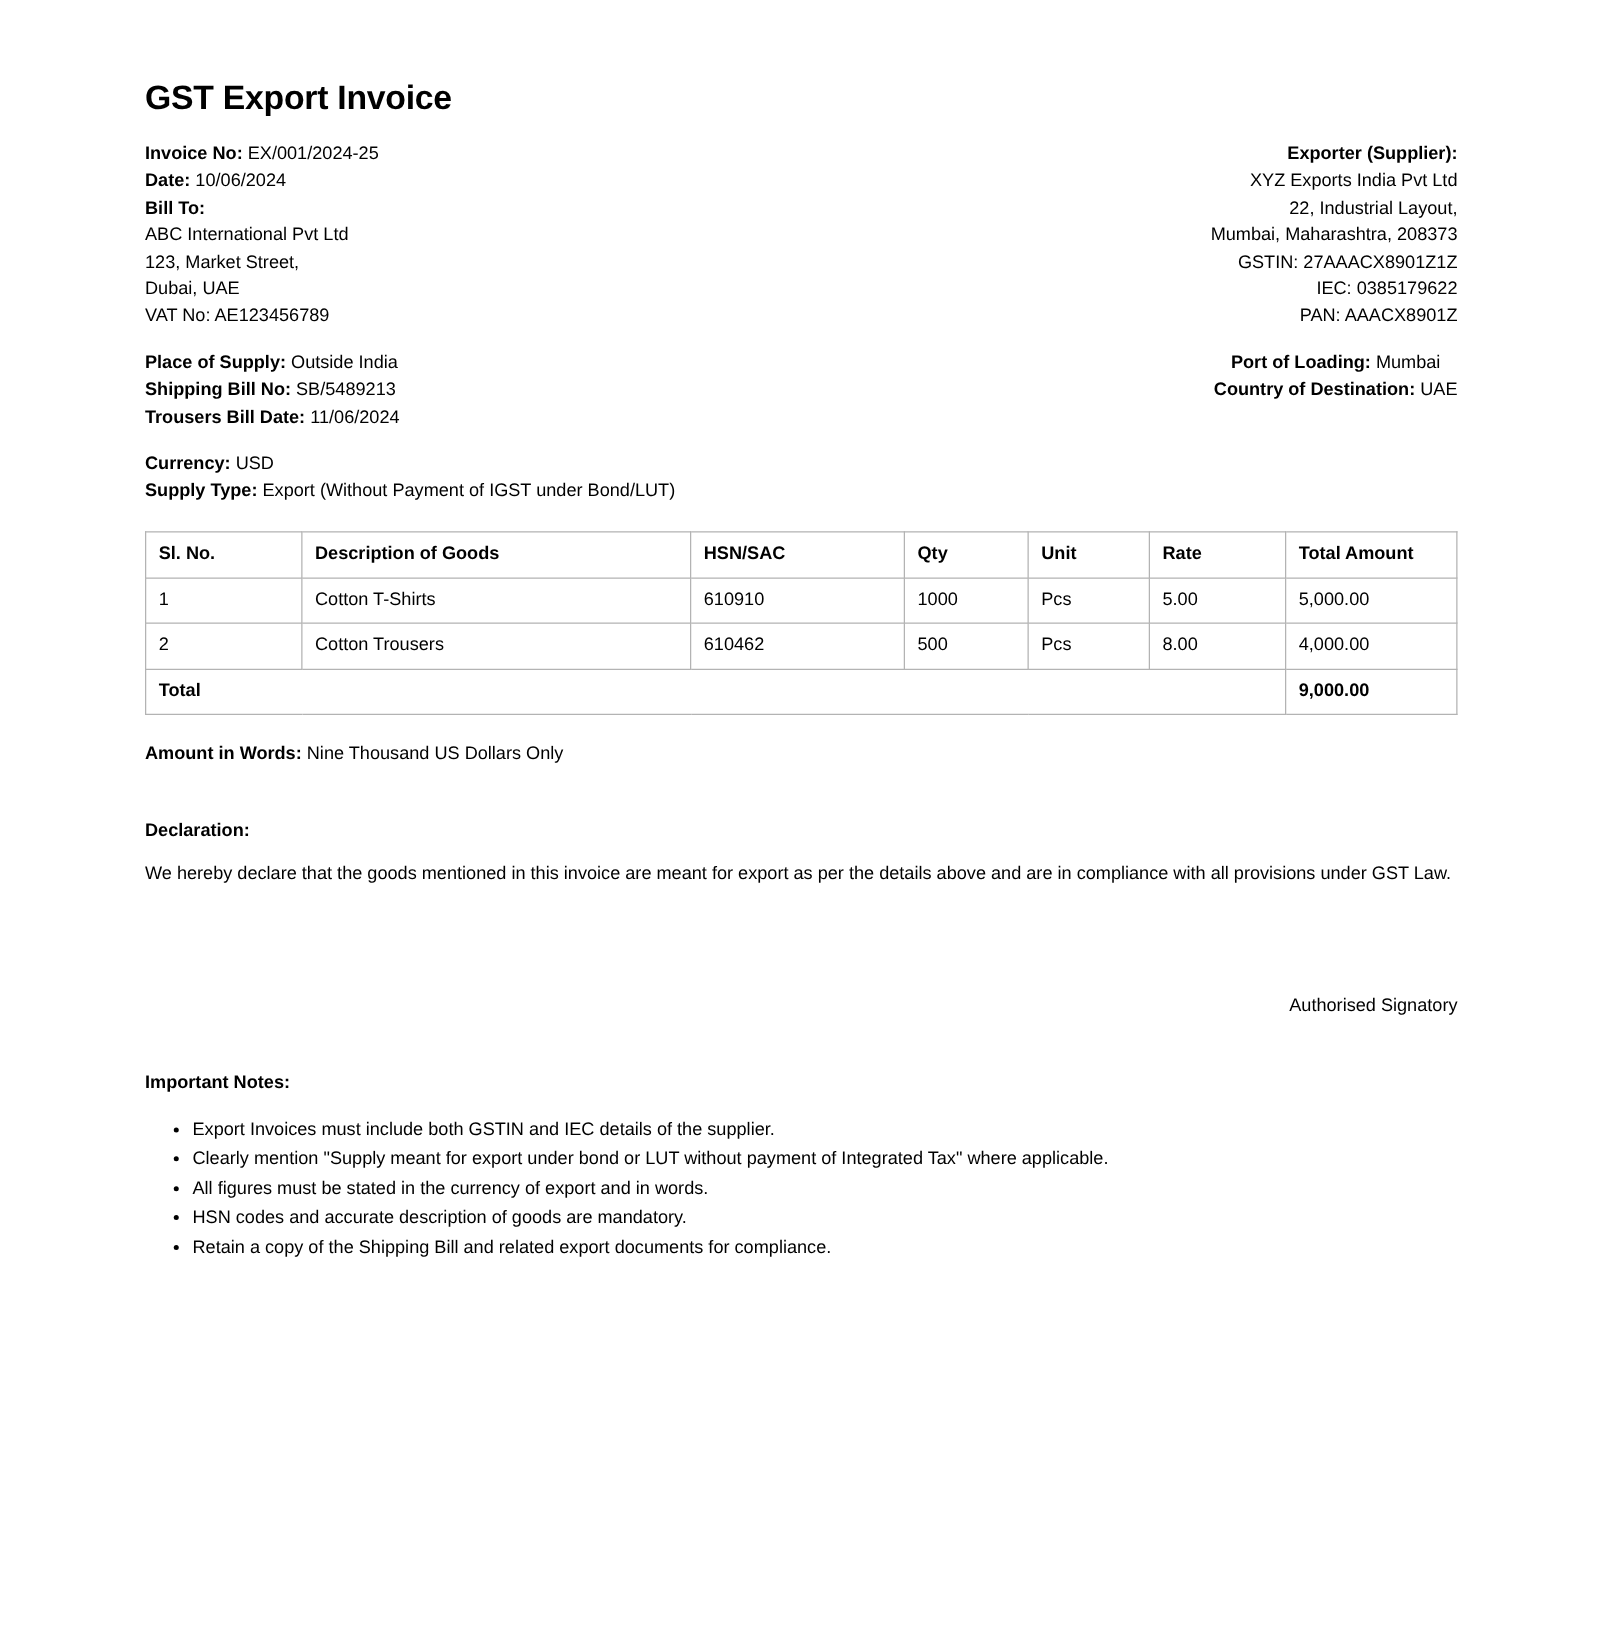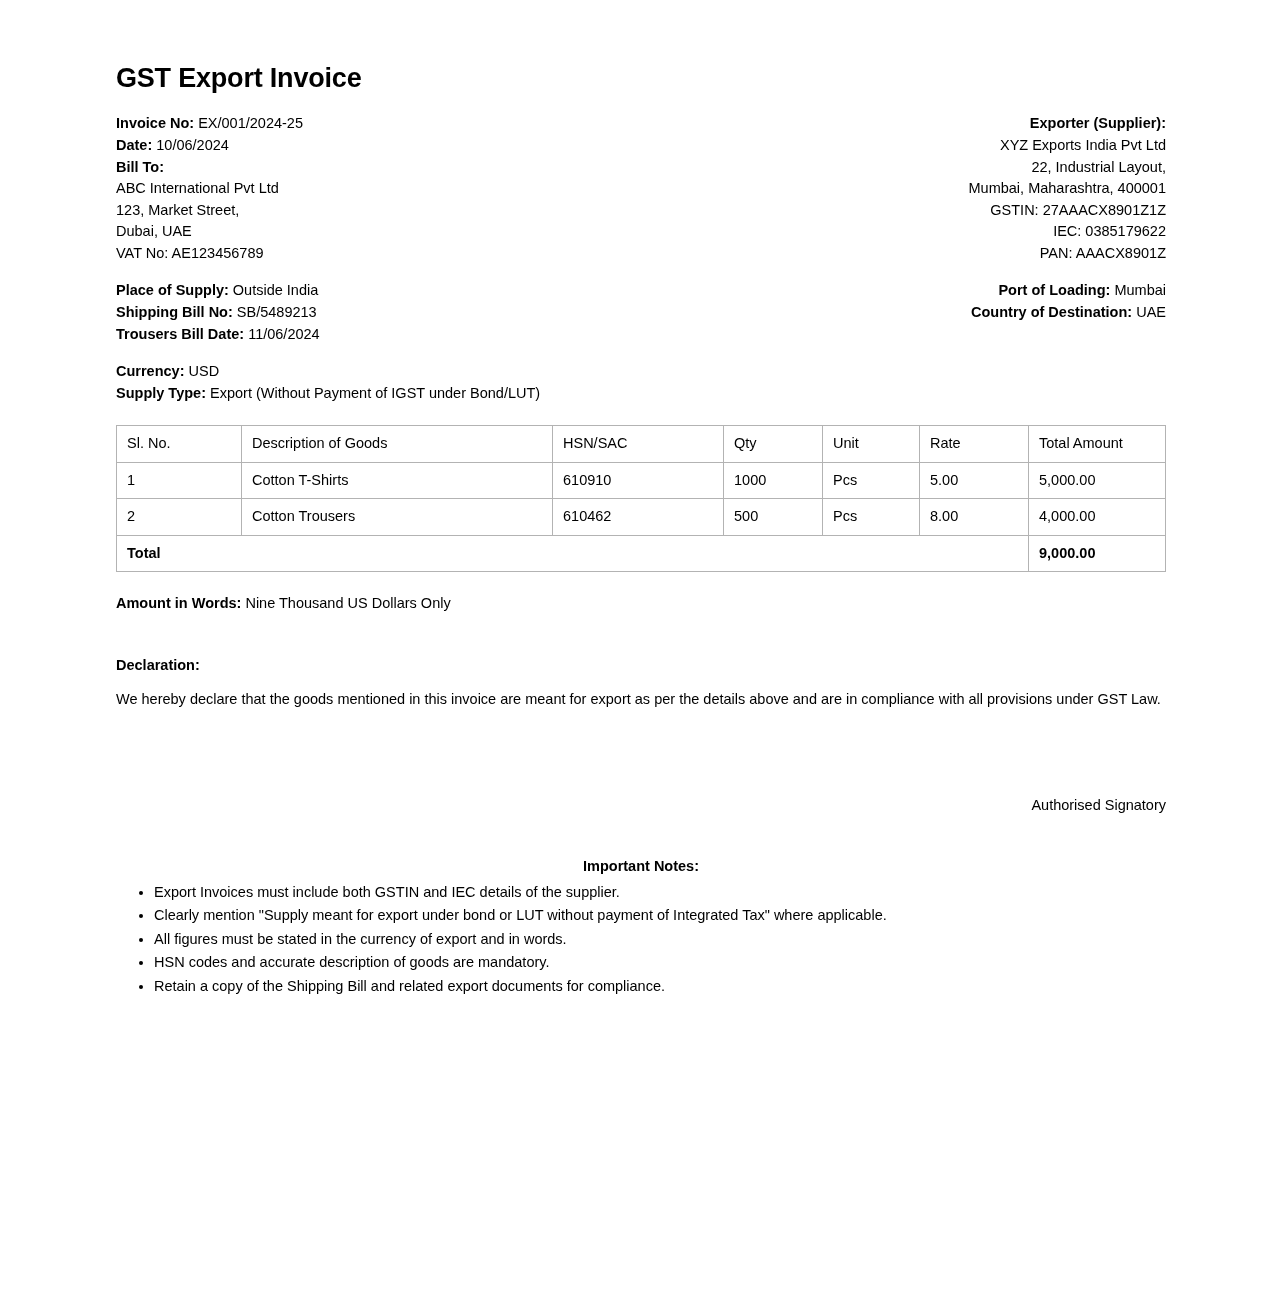--- a/index.html
+++ b/index.html
@@ -44,39 +44,39 @@
   b, .b {
     font-weight: bold;
   }
   .mid-grid {
     display: flex;
     justify-content: space-between;
     align-items: flex-start;
     margin-top: 16px;
   }
   .mid-right {
-    text-align: right;
+    text-align: center;
   }
   .currency-block {
     margin-top: 16px;
   }
   table.items {
     width: 100%;
     border-collapse: collapse;
     margin-top: 22px;
     font-size: 14.5px;
   }
   table.items th, table.items td {
     border: 1px solid #b3b3b3;
     padding: 8px 10px;
     text-align: left;
     vertical-align: middle;
   }
   table.items th {
-    font-weight: normal;
+    font-weight: bold;
   }
   td.total-label {
     text-align: right;
     font-weight: bold;
     border-right: 1px solid #b3b3b3;
   }
   td.total-value {
     font-weight: bold;
   }
   .col-sl { width: 104px; }
@@ -103,22 +103,21 @@
     text-align: right;
   }
   .sign-gap {
     height: 50px;
   }
   .notes {
     margin-top: 42px;
   }
   .notes-title {
     font-weight: bold;
-    margin-bottom: 6px;
-    text-align: center;
+    margin-bottom: 18px;
   }
   ul.notes-list {
     margin: 0;
     padding-left: 38px;
   }
   ul.notes-list li {
     margin: 0 0 4px 0;
   }
 </style>
 </head>
@@ -146,21 +145,21 @@
       <p class="line">Dubai, UAE</p>
       <p class="line">VAT No: AE123456789</p>
     </div>
 
     <div class="top-right">
       <p class="line">
         <b>Exporter (Supplier):</b>
       </p>
       <p class="line">XYZ Exports India Pvt Ltd</p>
       <p class="line">22, Industrial Layout,</p>
-      <p class="line">Mumbai, Maharashtra, 400001</p>
+      <p class="line">Mumbai, Maharashtra, 208373</p>
       <p class="line">GSTIN: 27AAACX8901Z1Z</p>
       <p class="line">IEC: 0385179622</p>
       <p class="line">PAN: AAACX8901Z</p>
     </div>
   </div>
 
   <div class="mid-grid">
     <div class="mid-left">
       <p class="line">
         <b>Place of Supply:</b>

